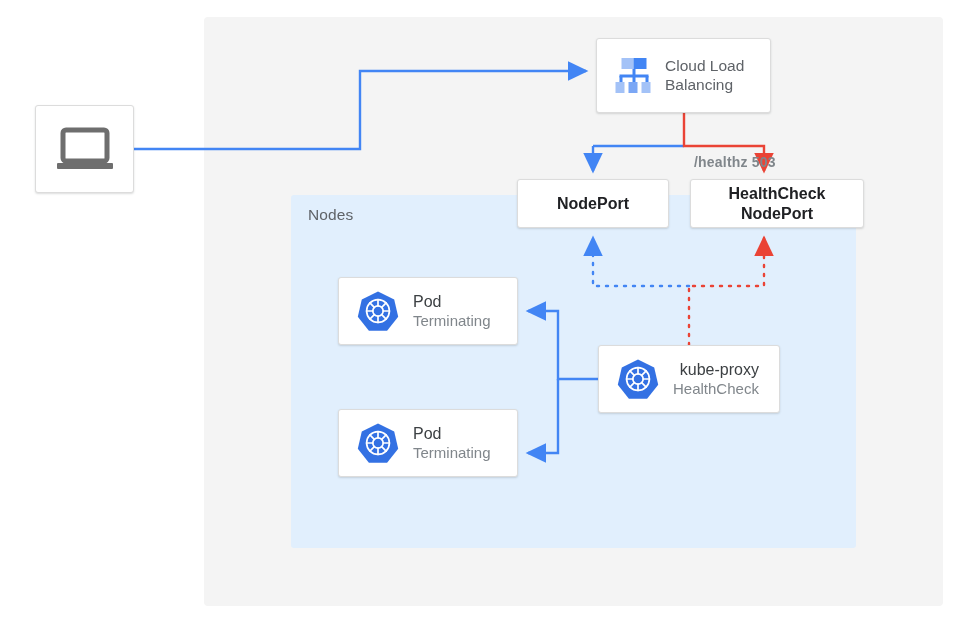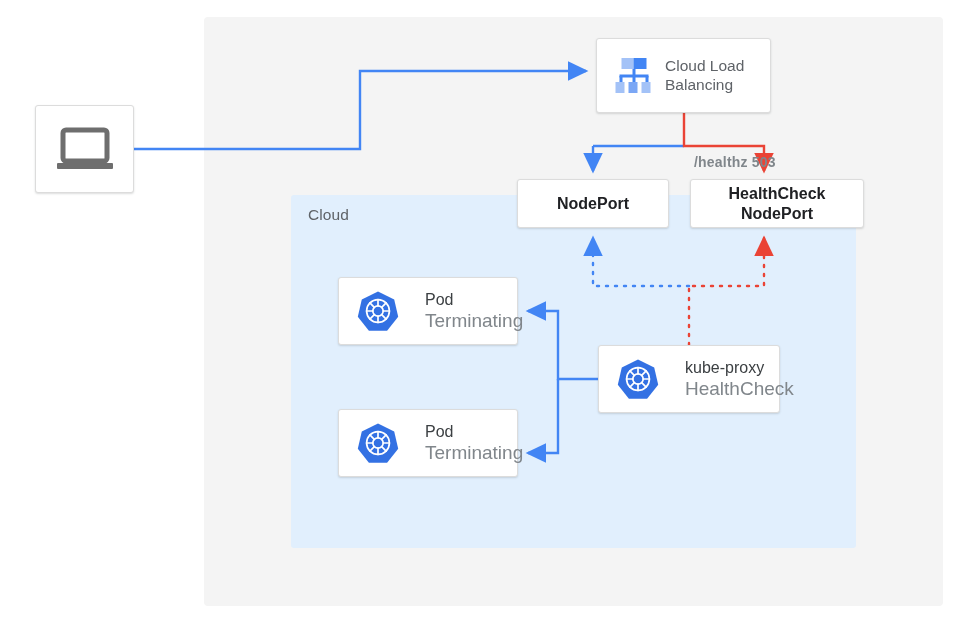--- a/index.html
+++ b/index.html
@@ -66,21 +66,21 @@
     display: flex;
     flex-direction: column;
     justify-content: center;
     line-height: 1.22;
   }
   .t-main {
     font-size: 16px;
     color: #3c4043;
   }
   .t-sub {
-    font-size: 19px;
+    font-size: 15px;
     color: #80868b;
   }
   
   #client-box {
     left: 35px; top: 105px;
     width: 99px; height: 88px;
   }
   #client-box .card-row { justify-content: center; }
 
   #lb-box {
@@ -111,24 +111,24 @@
   #pod-box-1 {
     left: 338px; top: 277px;
     width: 180px; height: 68px;
   }
   #pod-box-2 {
     left: 338px; top: 409px;
     width: 180px; height: 68px;
   }
   #kubeproxy-box {
     left: 598px; top: 345px;
-    width: 182px; height: 68px;
+    width: 182px; height: 68px; text-align: right;
   }
   .pod-card .card-icon { width: 62px; margin-left: 8px; }
-  .pod-card .card-text { margin-left: 16px; }
+  .pod-card .card-text { margin-left: 4px; }
 
   
   .healthz-label {
     position: absolute;
     left: 694px; top: 108px;
     font-size: 14px;
     font-weight: bold;
     color: #80868b;
     letter-spacing: 0.2px;
     margin-top: 46px;
@@ -140,21 +140,21 @@
     overflow: visible;
   }
 </style>
 </head>
 <body>
 
 <div id="stage">
 
   <div class="gray-panel"></div>
   <div class="nodes-panel"></div>
-  <div class="nodes-label">Cloud</div>
+  <div class="nodes-label">Nodes</div>
 
   <svg class="wires" viewBox="0 0 965 623">
     <defs>
       <marker id="arrow-blue" markerWidth="9" markerHeight="9" refX="7.6" refY="4.5" orient="auto">
         <path d="M0,0.4 L8.6,4.5 L0,8.6 Z" fill="#4285F4"></path>
       </marker>
       <marker id="arrow-red" markerWidth="9" markerHeight="9" refX="7.6" refY="4.5" orient="auto">
         <path d="M0,0.4 L8.6,4.5 L0,8.6 Z" fill="#EA4335"></path>
       </marker>
       <marker id="arrow-blue-dot" markerWidth="9" markerHeight="9" refX="7.6" refY="4.5" orient="auto">

